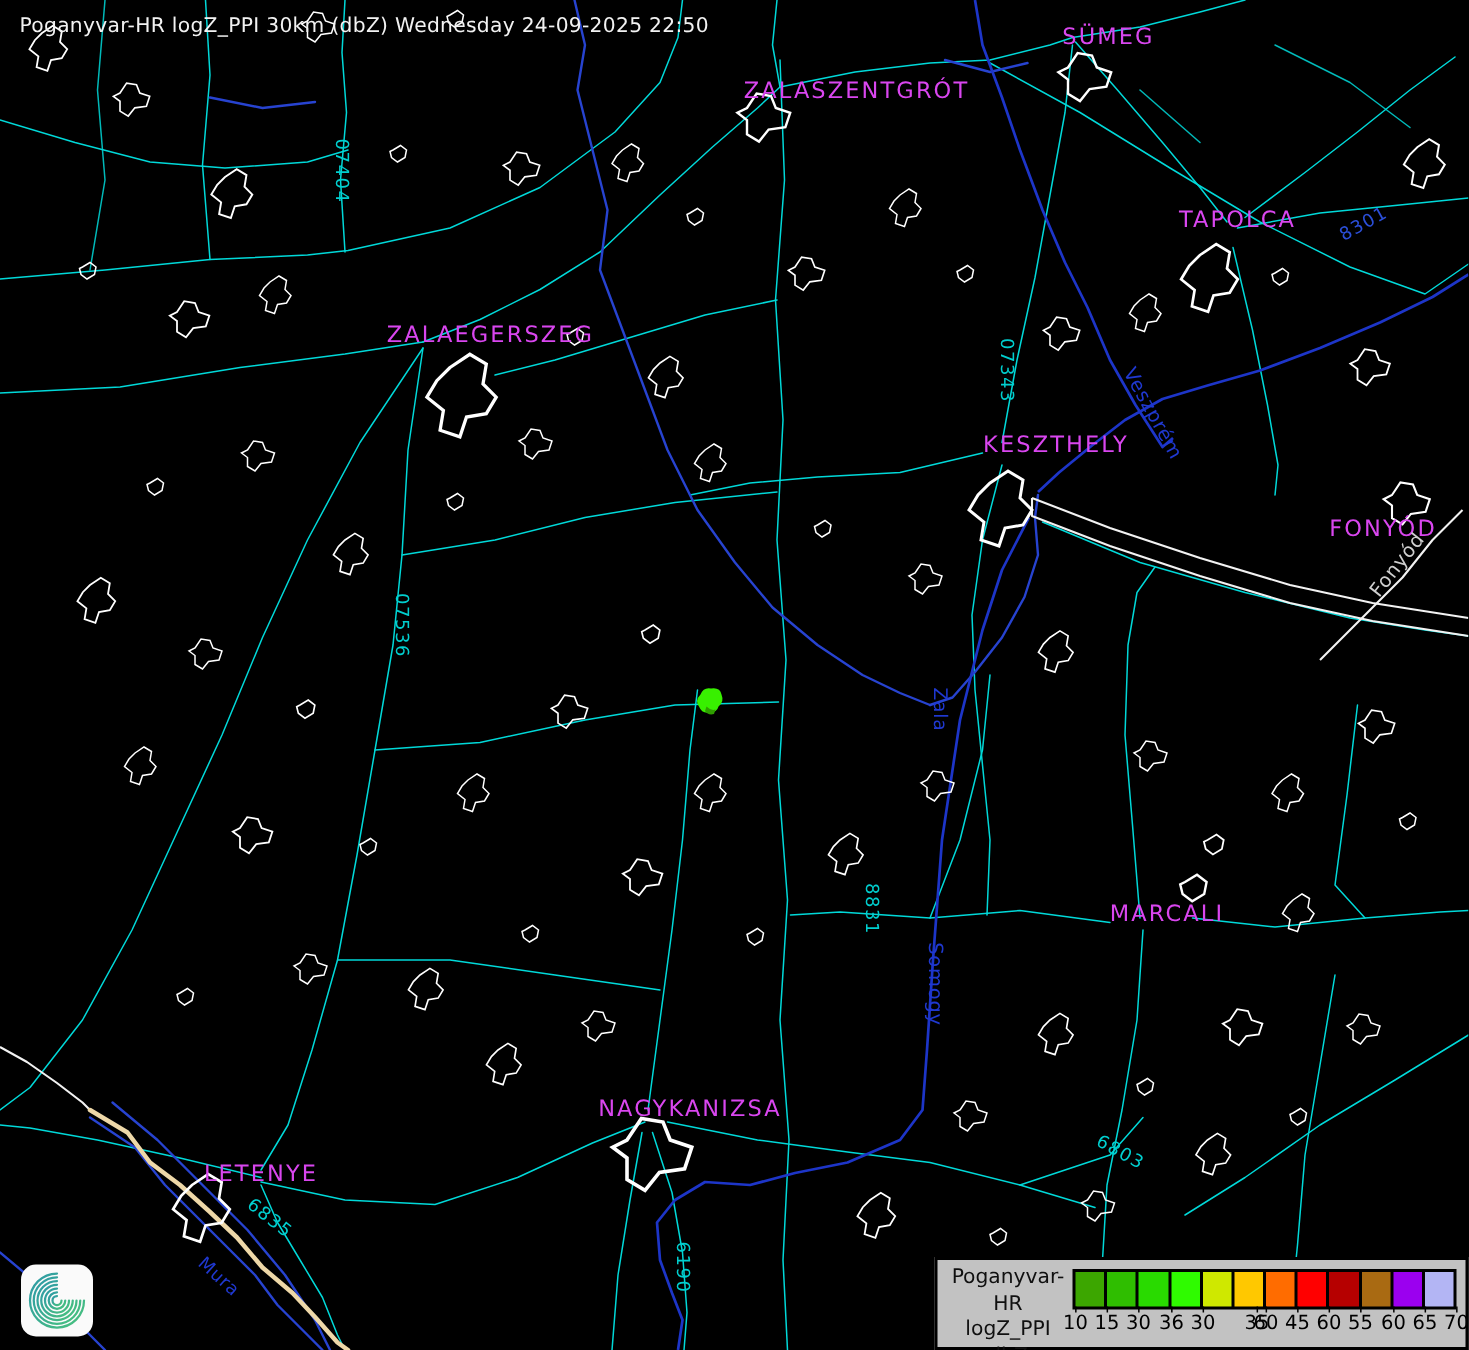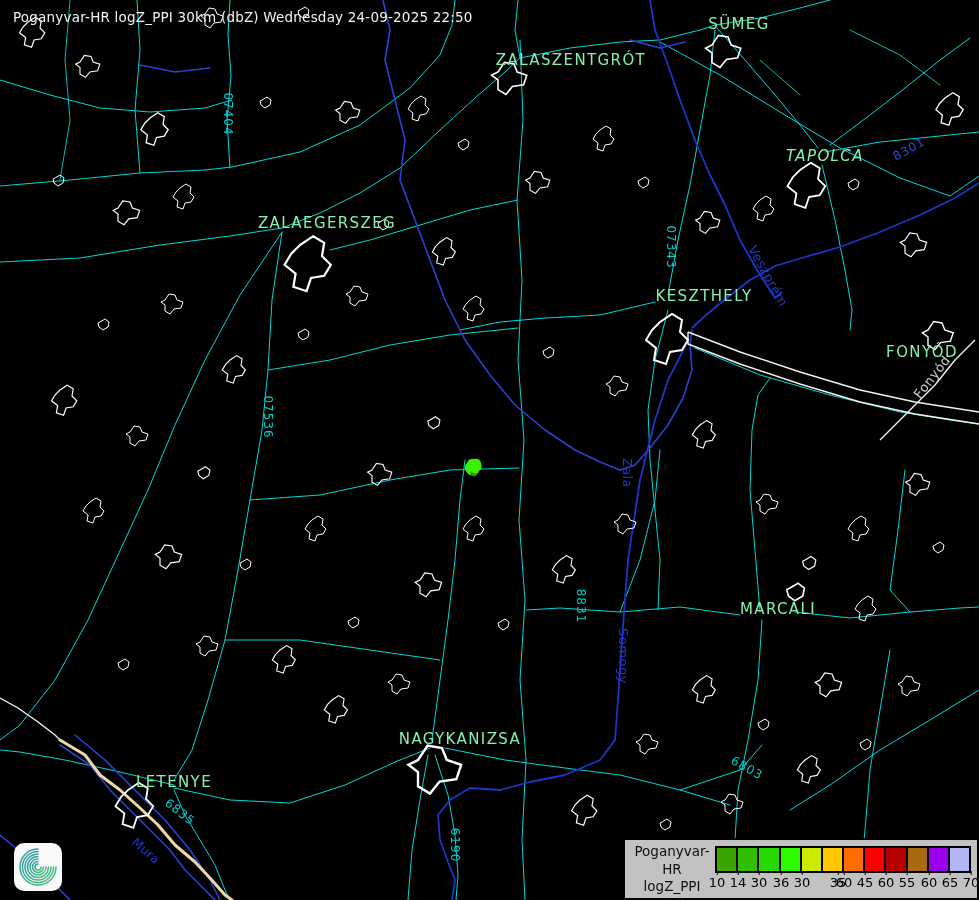--- a/index.html
+++ b/index.html
@@ -8,21 +8,21 @@
   .stage svg.map{position:absolute;left:0;top:0;}
   .roads{stroke:#00d9d9;stroke-width:1;fill:none;stroke-linejoin:round;stroke-linecap:round;}
   .roads .minor{opacity:.85;}
   .rivers{stroke:#2743d0;stroke-width:1.6;fill:none;stroke-linejoin:round;stroke-linecap:round;}
   .county{stroke:#1d35c8;stroke-width:1.8;fill:none;stroke-linejoin:round;}
   .whiteb{stroke:#f2f2f2;stroke-width:1.4;fill:none;stroke-linejoin:round;}
   .tanb{stroke:#eed8a8;stroke-width:3;fill:none;stroke-linejoin:round;stroke-linecap:round;}
   .stamps use{stroke:#fff;stroke-width:1;fill:none;}
   .lbl{position:absolute;white-space:nowrap;transform:translate(-50%,-50%) rotate(var(--r,0deg));}
   .title{position:absolute;left:13px;top:9px;color:#f2f2f2;font-size:13.5px;letter-spacing:.2px;}
-  .city{color:#86efac;font-size:15px;letter-spacing:1.4px;}
+  .city{color:#d946ef;font-size:15px;letter-spacing:1.4px;}
   .roadnum{color:#00cfcf;font-size:12px;letter-spacing:1px;}
   .bluelbl{color:#1f38d0;font-size:13px;letter-spacing:.5px;}
   .whitelbl{color:#cfcfcf;font-size:13px;letter-spacing:.5px;}
   .legend{position:absolute;left:623px;top:838px;width:356px;height:62px;background:#c2c2c2;
           border:2px solid #000;box-sizing:border-box;}
   .legend-text{position:absolute;left:4px;top:3px;width:86px;text-align:center;color:#101010;
                font-size:13.5px;line-height:17.5px;}
   .legend-bar{position:absolute;left:90px;top:6px;width:256px;height:27px;background:#000;
               display:flex;gap:2px;padding:2px;box-sizing:border-box;}
   .legend-bar .cell{flex:1;}
@@ -203,21 +203,21 @@
     <g>
       <path d="M467,463 q2,-5 7,-4 q6,-1 7,4 q2,5 -2,8 q-1,4 -6,4 q-5,1 -7,-4 q-3,-4 1,-8 z" fill="#38f000"></path>
       <path d="M471,471 q3,3 6,2 l-1,3 q-4,1 -6,-2 z" fill="#2f9e00"></path>
     </g>
   </svg>
 
   <div class="title">Poganyvar-HR logZ_PPI 30km (dbZ) Wednesday 24-09-2025 22:50</div>
 
   <div class="lbl city" style="left:739px;top:24px;">SÜMEG</div>
   <div class="lbl city" style="left:571px;top:60px;">ZALASZENTGRÓT</div>
-  <div class="lbl city" style="left:825px;top:156px;font-style:italic;">TAPOLCA</div>
+  <div class="lbl city" style="left:825px;top:146px;">TAPOLCA</div>
   <div class="lbl city" style="left:327px;top:223px;">ZALAEGERSZEG</div>
   <div class="lbl city" style="left:704px;top:296px;text-align:center;">KESZTHELY</div>
   <div class="lbl city" style="left:922px;top:352px;">FONYÓD</div>
   <div class="lbl city" style="left:778px;top:609px;">MARCALI</div>
   <div class="lbl city" style="left:460px;top:739px;">NAGYKANIZSA</div>
   <div class="lbl city" style="left:174px;top:782px;">LETENYE</div>
 
   <div class="lbl roadnum" style="left:228px;top:114px;--r:90deg;">07404</div>
   <div class="lbl roadnum" style="left:671px;top:247px;--r:90deg;">07343</div>
   <div class="lbl roadnum" style="left:268px;top:417px;--r:90deg;">07536</div>
@@ -247,21 +247,21 @@
       <div class="cell" style="background: rgb(207, 232, 0);"></div>
       <div class="cell" style="background: rgb(255, 200, 0);"></div>
       <div class="cell" style="background: rgb(255, 108, 0);"></div>
       <div class="cell" style="background: rgb(255, 0, 0);"></div>
       <div class="cell" style="background: rgb(182, 0, 0);"></div>
       <div class="cell" style="background: rgb(169, 106, 18);"></div>
       <div class="cell" style="background: rgb(155, 0, 239);"></div>
       <div class="cell" style="background: rgb(179, 181, 244);"></div>
     </div>
     <span class="tick" style="left:92px">10</span>
-    <span class="tick" style="left:113px">14</span>
+    <span class="tick" style="left:113px">15</span>
     <span class="tick" style="left:134px">30</span>
     <span class="tick" style="left:156px">36</span>
     <span class="tick" style="left:177px">30</span>
     <span class="tick" style="left:213px">35</span>
     <span class="tick" style="left:219px">60</span>
     <span class="tick" style="left:240px">45</span>
     <span class="tick" style="left:261px">60</span>
     <span class="tick" style="left:282px">55</span>
     <span class="tick" style="left:304px">60</span>
     <span class="tick" style="left:325px">65</span>

